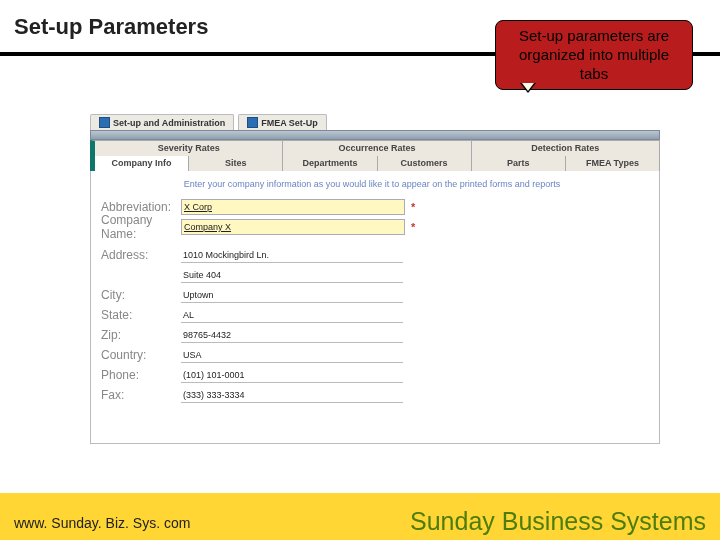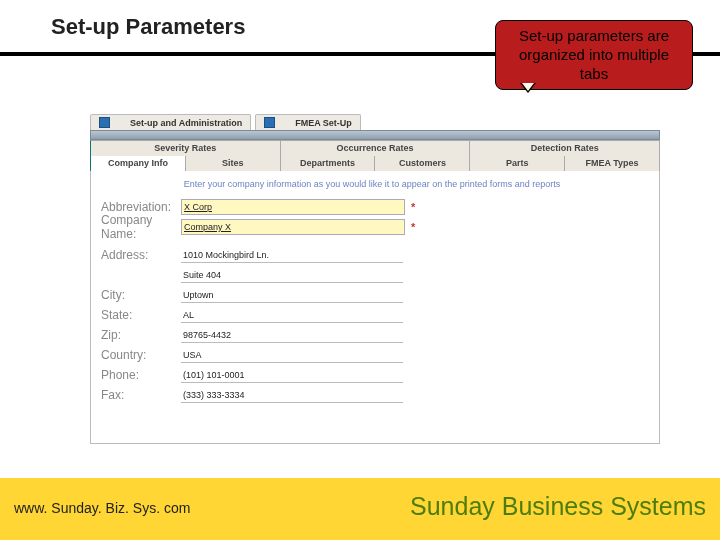--- a/index.html
+++ b/index.html
@@ -12,21 +12,20 @@
     position: relative;
     overflow: hidden;
   }
   .slide-title {
     position: absolute;
     top: 14px;
     left: 14px;
     font-size: 22px;
     font-weight: bold;
     color: #222;
-    margin-left: 37px;
   }
   .title-rule {
     position: absolute;
     top: 52px;
     left: 0;
     width: 720px;
     height: 4px;
     background: #000;
   }
   .callout {
@@ -74,21 +73,21 @@
   }
   .nav-tabs {
     display: flex;
     gap: 4px;
     align-items: center;
     height: 16px;
   }
   .nav-tab {
     display: flex;
     align-items: center;
-    gap: 20px;
+    gap: 3px;
     background: #eceae3;
     border: 1px solid #bbb;
     border-bottom: none;
     border-top-left-radius: 2px;
     border-top-right-radius: 2px;
     height: 15px;
     padding: 0 8px;
     font-size: 9px;
     color: #333;
     font-weight: bold;
@@ -102,21 +101,21 @@
   }
   .grey-bar {
     height: 8px;
     background: linear-gradient(#bcc6d0, #8f9fb0);
     border: 1px solid #7a8a9b;
     margin-top: 0;
   }
   .tab-row {
     display: flex;
     height: 15px;
-    border-left: 1px solid #0f766e;
+    border-left: 5px solid #0f766e;
     border-right: 1px solid #aaa;
   }
   .tab {
     flex: 1;
     border-right: 1px solid #aaa;
     background: #ece8e0;
     text-align: center;
     font-size: 9px;
     font-weight: bold;
     line-height: 15px;
@@ -170,21 +169,21 @@
     color: #c33;
     font-size: 11px;
     margin-left: 6px;
     font-weight: bold;
   }
   .footer {
     position: absolute;
     bottom: 0;
     left: 0;
     width: 720px;
-    height: 62px;
+    height: 47px;
     background: #ffd633;
   }
   .footer-left {
     position: absolute;
     left: 14px;
     top: 22px;
     font-size: 14px;
     color: #222;
   }
   .footer-right {

